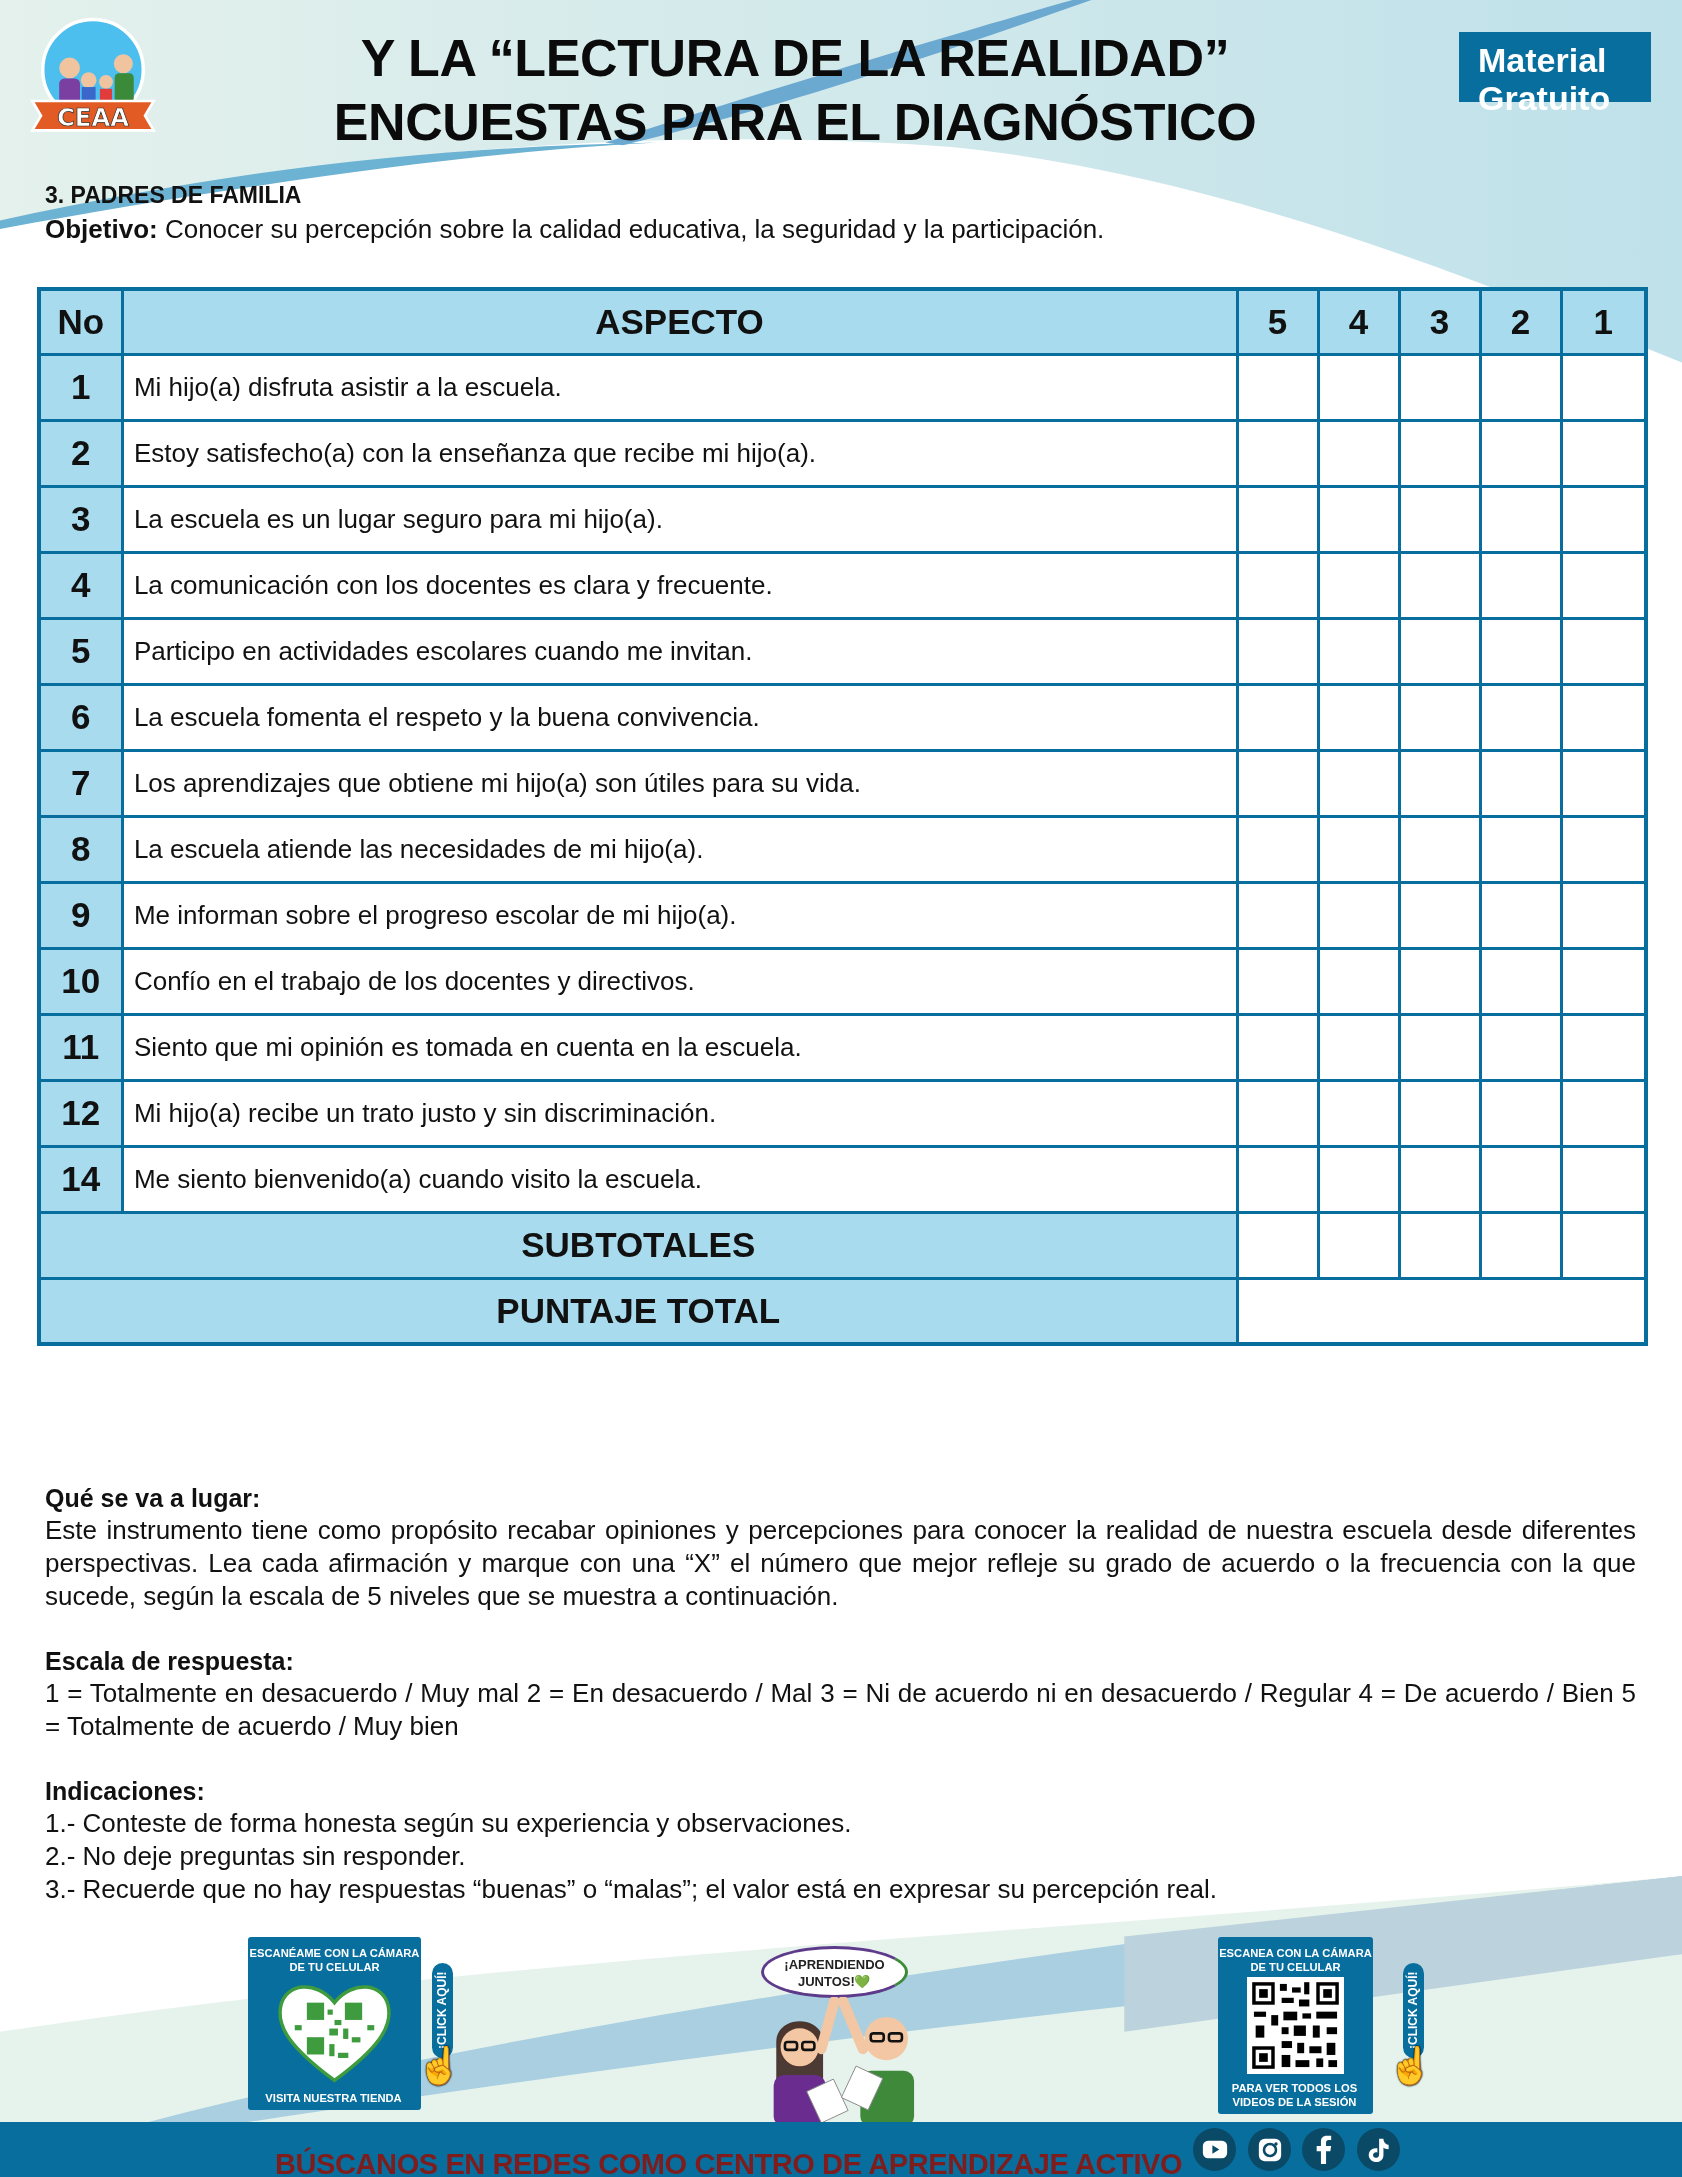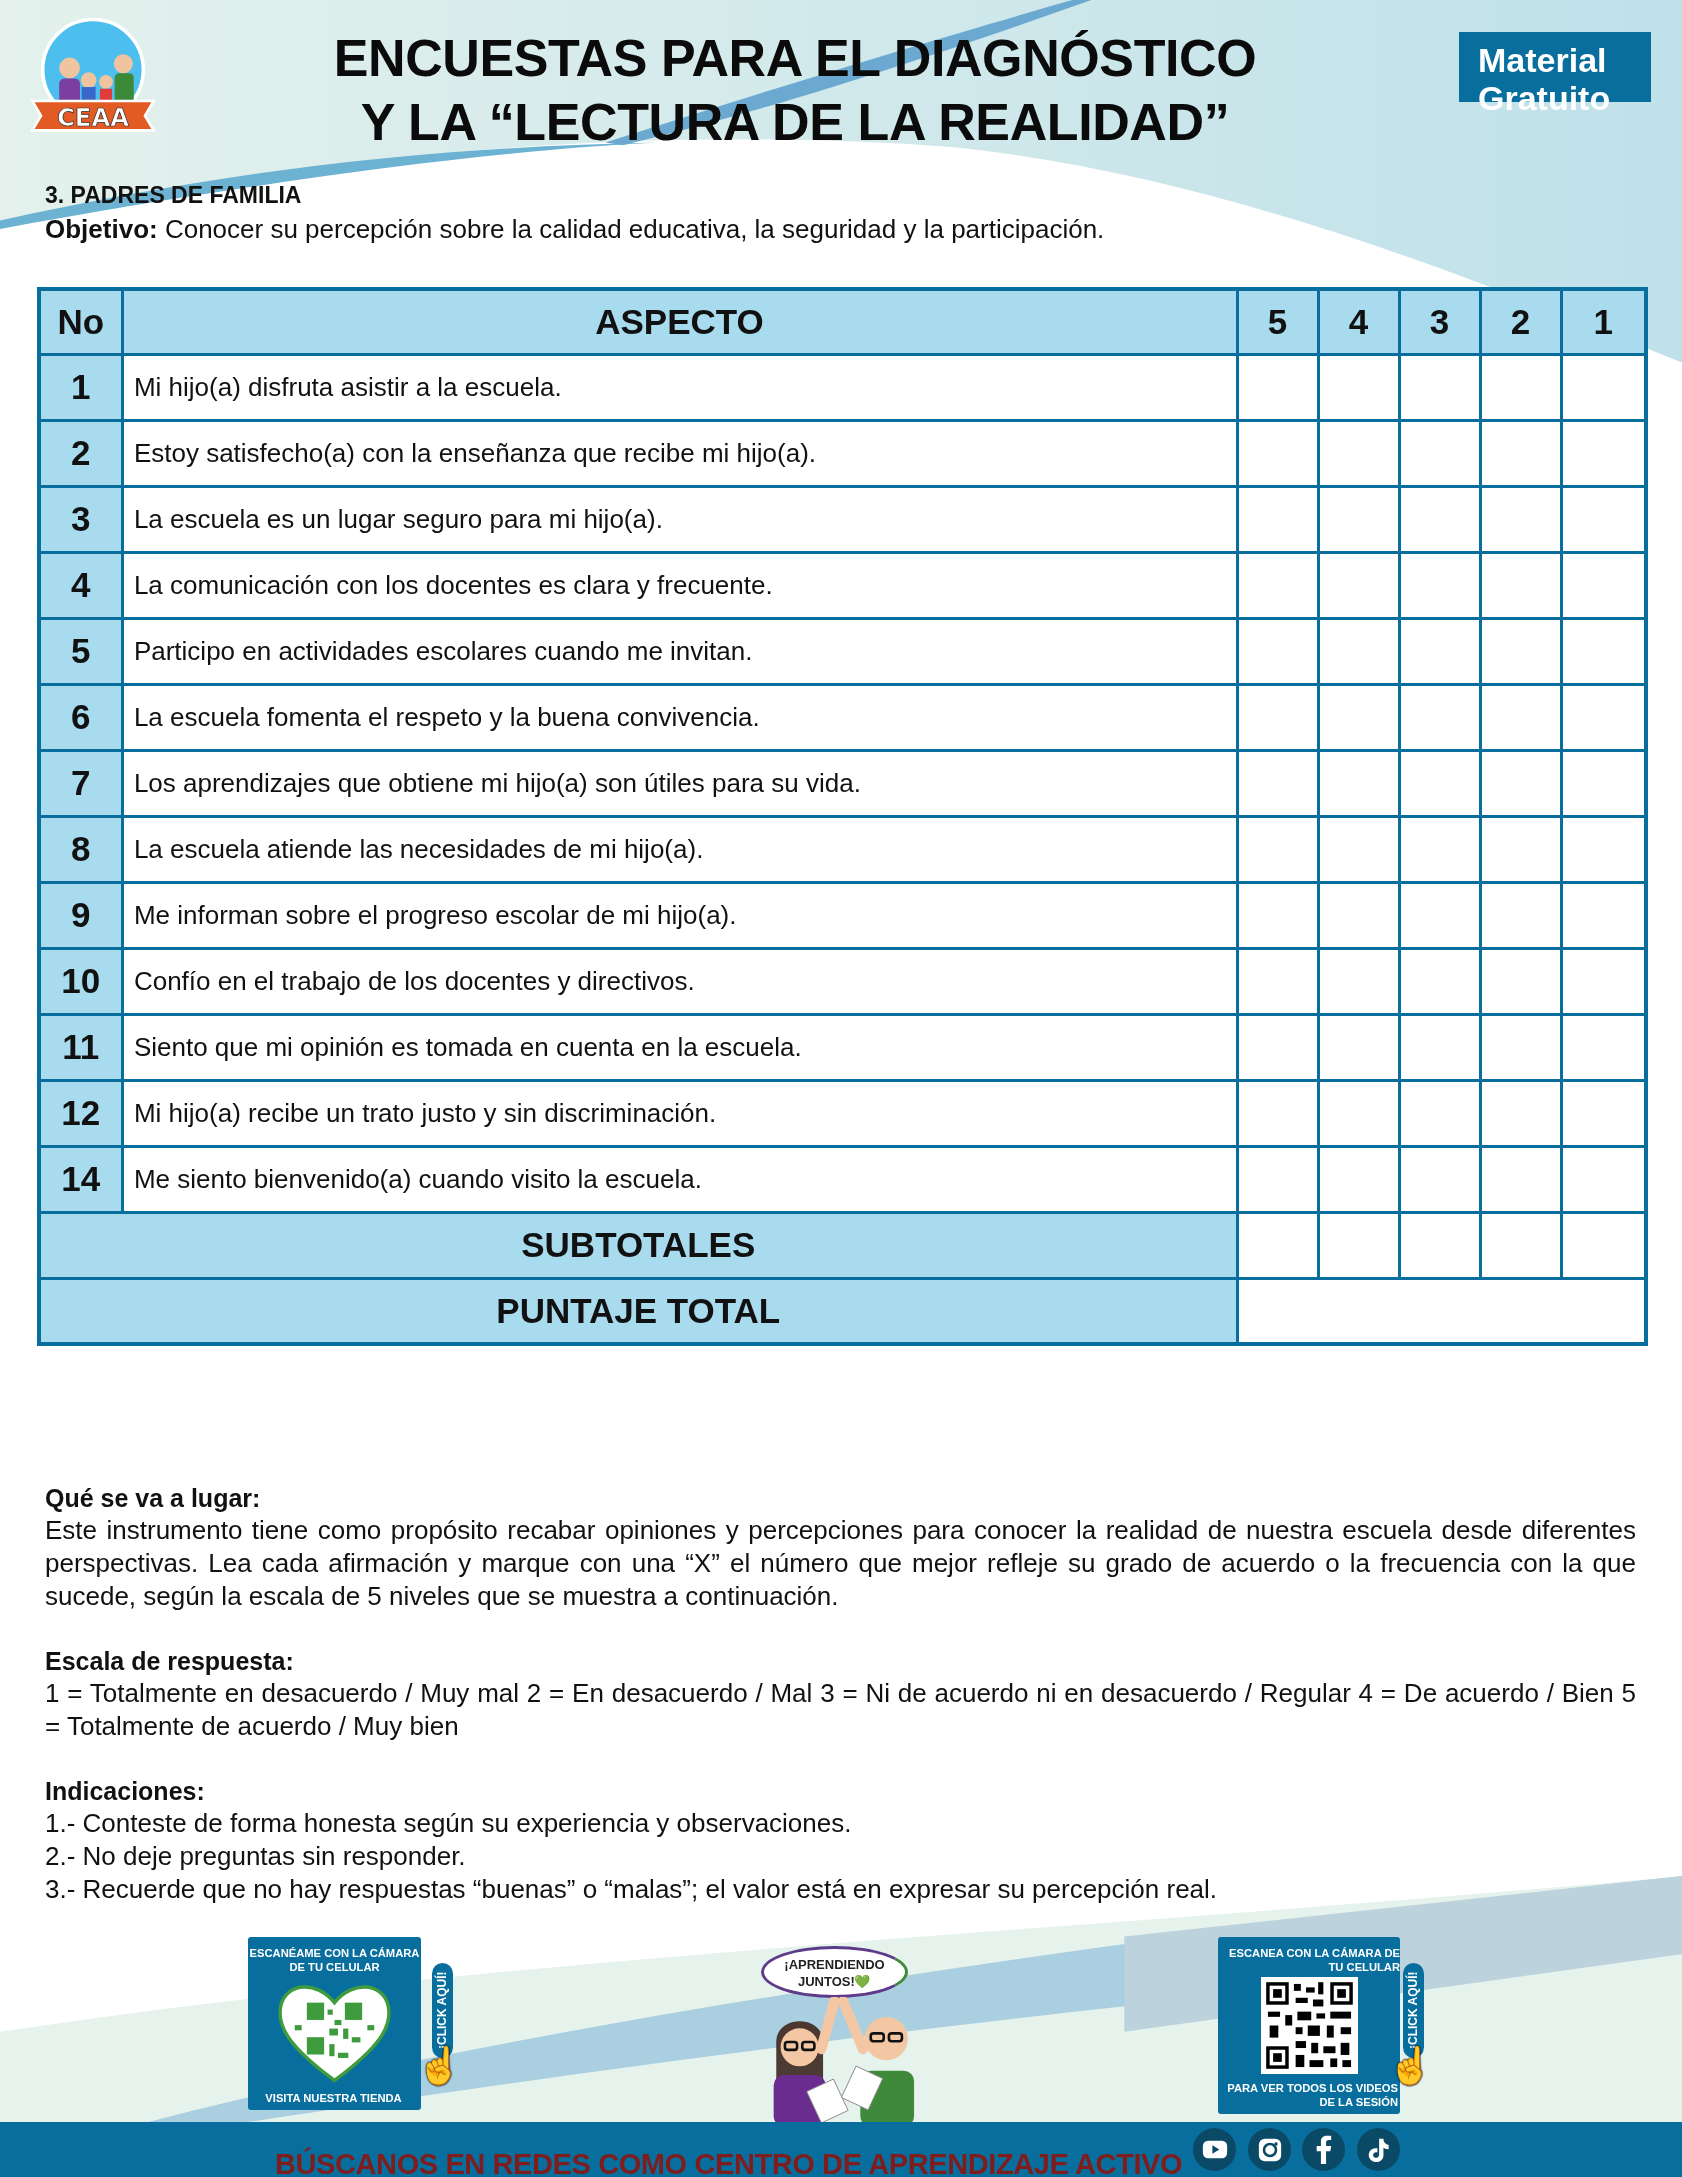--- a/index.html
+++ b/index.html
@@ -36,21 +36,21 @@
 
   
   .instructions { left: 45px; top: 1483px; width: 1591px; font-size: 26px; line-height: 33px; }
   .instructions h3 { font-size: 25px; font-weight: 700; line-height: 31px; }
   .instructions p { text-align: justify; }
   .instructions .gap { height: 33px; }
 
   
   .qr-card { background: #086e9e; border-radius: 3px; color: #fff; text-align: center; font-weight: 700; }
   .qr-left { left: 248px; top: 1937px; width: 173px; height: 173px; }
-  .qr-right { left: 1218px; top: 1937px; width: 182px; height: 177px; text-align: right; }
+  .qr-right { left: 1218px; top: 1937px; width: 155px; height: 177px; }
   .qr-card .cap { font-size: 11.2px; line-height: 14px; padding-top: 8.6px; }
   .qr-card .cap-bot { position: absolute; bottom: 5.2px; left: 0; right: 2px; font-size: 11.2px; line-height: 14px; }
   .click-pill { background: #086e9e; color: #fff; font-weight: 700; font-size: 12px; border-radius: 12px;
                 width: 21px; height: 95px; writing-mode: vertical-rl; transform: rotate(180deg);
                 text-align: center; line-height: 21px; }
   .click-left { left: 432px; top: 1963px; }
   .click-right { left: 1403px; top: 1963px; }
   .hand { font-size: 36px; color: #fff; text-shadow: 0 0 1.7px #000, 0 0 1.7px #000; }
   .hand-left { left: 417px; top: 2045px; }
   .hand-right { left: 1388px; top: 2045px; }
@@ -98,22 +98,22 @@
     <circle cx="90" cy="76" r="8" fill="#f1c4a0"></circle>
     <rect x="83" y="84" width="14" height="16" fill="#e23b3b"></rect>
     <circle cx="110" cy="55" r="11" fill="#f1c4a0"></circle>
     <rect x="100" y="66" width="22" height="34" rx="5" fill="#3a8a3a"></rect>
     <path d="M5 98 H145 L135 115 L145 132 H5 L15 115 Z" fill="#e35b24" stroke="#fff" stroke-width="3"></path>
     <text x="75" y="127" text-anchor="middle" font-family="DejaVu Sans, sans-serif" font-weight="700" font-size="28" fill="#fff" stroke="#2a2a2a" stroke-width="0.8">CEAA</text>
   </svg>
 </div>
 
 <div class="layer title">
+  <div>Y LA “LECTURA DE LA REALIDAD”</div>
   <div>ENCUESTAS PARA EL DIAGNÓSTICO</div>
-  <div>Y LA “LECTURA DE LA REALIDAD”</div>
 </div>
 
 <div class="layer badge">
   <div>Material</div>
   <div>Gratuito</div>
 </div>
 
 <div class="layer section-heading">3. PADRES DE FAMILIA</div>
 <div class="layer objective">
   <b>Objetivo:</b><span> Conocer su percepción sobre la calidad educativa, la seguridad y la participación.</span>

